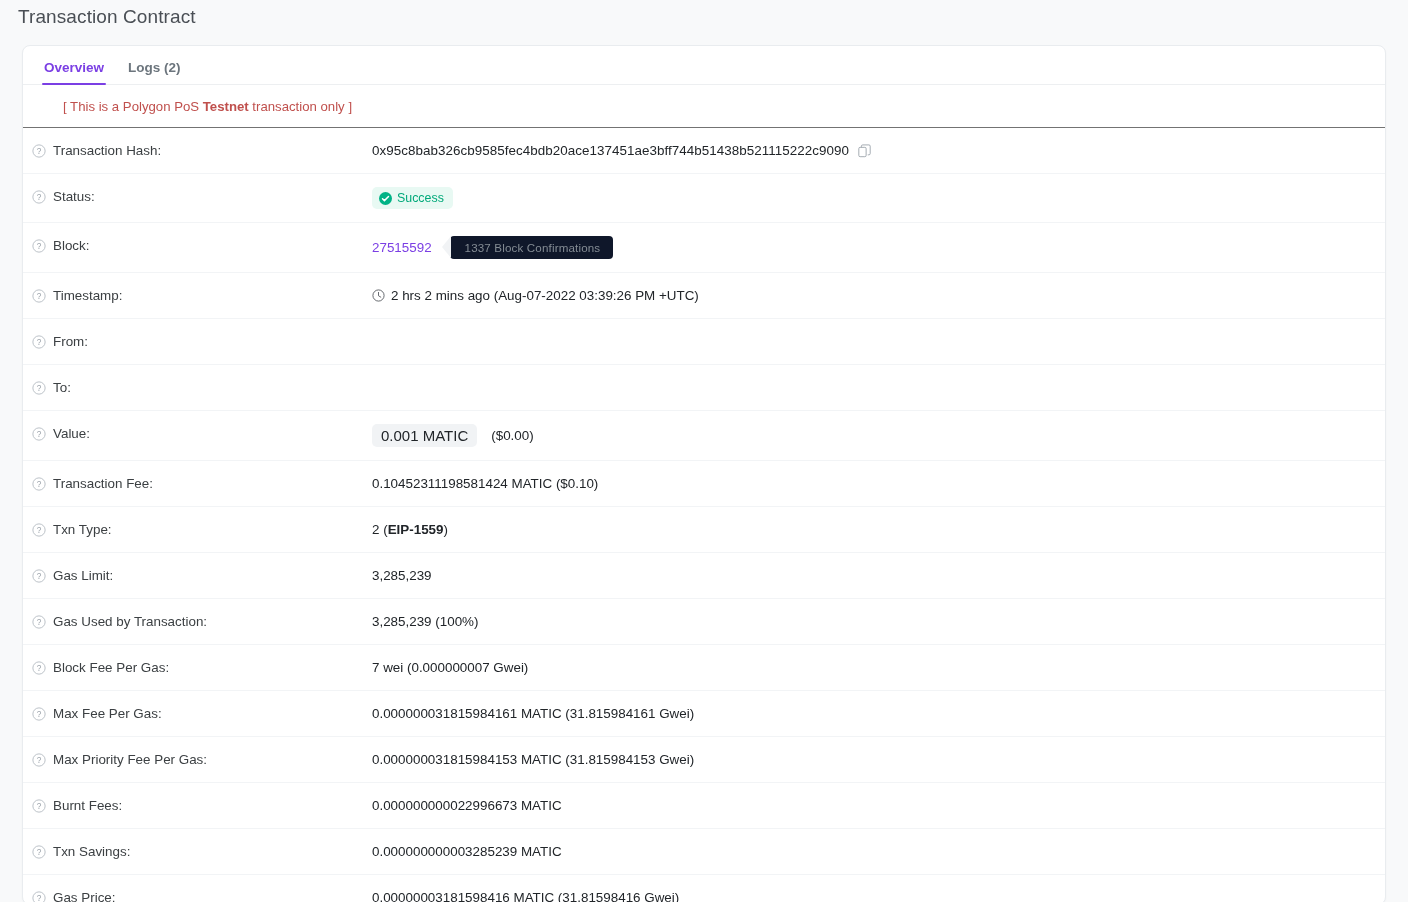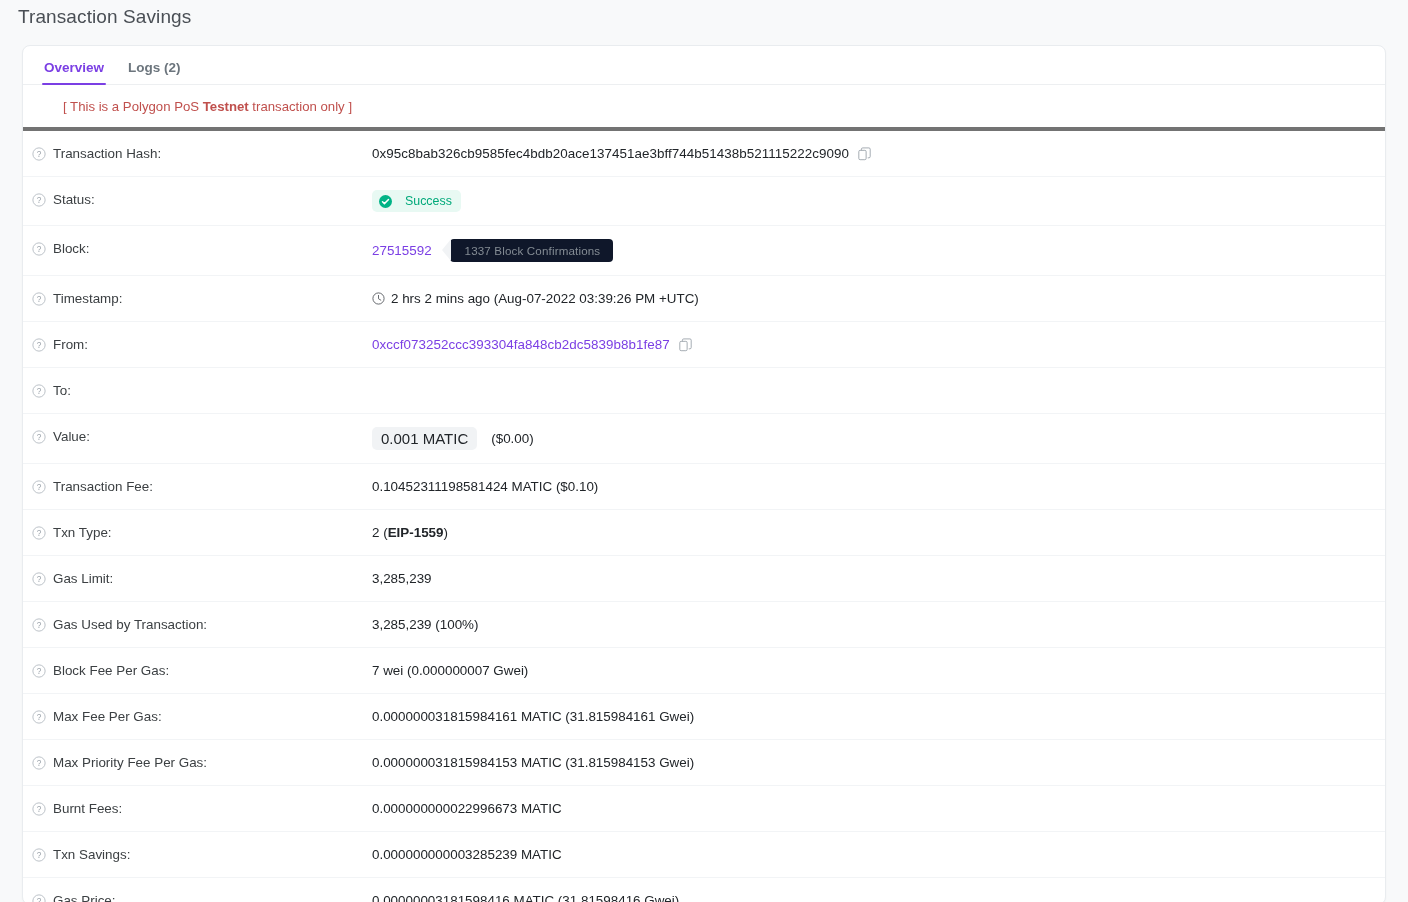--- a/index.html
+++ b/index.html
@@ -51,21 +51,21 @@
     position: absolute;
     left: 10px; right: 10px; bottom: -1px;
     height: 2.5px;
     background: #7b3fe4;
     border-radius: 2px;
   }
   .testnet-note {
     font-size: 13.2px;
     color: #c0504d;
     padding: 14px 0 13px 40px;
-    border-bottom: 4px solid #737373;
+    border-bottom: 1px solid #737373;
   }
   .testnet-note b { font-weight: 700; }
   .row {
     display: flex;
     align-items: flex-start;
     min-height: 46px;
     padding: 13px 0 13px 0;
     border-bottom: 1px solid #f2f4f6;
   }
   .row:last-child { border-bottom: none; }
@@ -102,21 +102,21 @@
     margin-left: 9px;
     flex: 0 0 13px;
     cursor: pointer;
     display: block;
   }
   .link { color: #7b3fe4; text-decoration: none; cursor: pointer; text-align: right; }
   .mono-ish { letter-spacing: .05px; }
   .badge-success {
     display: inline-flex;
     align-items: center;
-    gap: 13px;
+    gap: 5px;
     background: #e8f9f3;
     color: #00a97a;
     font-size: 12.4px;
     border-radius: 5px;
     padding: 4px 9px 4px 7px;
     line-height: 14px;
   }
   .check-circle { width: 13px; height: 13px; display: block; }
   .confirm-badge {
     position: relative;
@@ -151,21 +151,21 @@
     line-height: 15px;
   }
   .usd { margin-left: 14px; color: #212529; }
   .clock-icon { width: 13px; height: 13px; margin-right: 6px; flex: 0 0 13px; display:block; }
   .verified { width: 14px; height: 14px; margin-left: 7px; flex: 0 0 14px; display: block; }
   .inline-txt { white-space: pre; }
 </style>
 </head>
 <body>
 
-<div class="page-title">Transaction Savings</div>
+<div class="page-title">Transaction Contract</div>
 
 <div class="card">
 
   <div class="tabs">
     <div class="tab active">Overview</div>
     <div class="tab">Logs (2)</div>
   </div>
 
   <div class="testnet-note"><span class="inline-txt">[ This is a Polygon PoS </span><b>Testnet</b><span class="inline-txt"> transaction only ]</span></div>
 
@@ -237,27 +237,20 @@
   </div>
 
   <div class="row">
     <div class="row-label">
       <svg class="help-icon" viewBox="0 0 16 16">
           <circle cx="8" cy="8" r="7" fill="none" stroke="#b9bfc6" stroke-width="1.1"></circle>
           <text x="8" y="11.6" font-size="9.5" fill="#9aa2aa" text-anchor="middle" font-family="Liberation Sans, sans-serif">?</text>
         </svg>
       <span>From:</span>
     </div>
-    <div class="row-value">
-      <a class="link mono-ish">0xccf073252ccc393304fa848cb2dc5839b8b1fe87</a>
-      <svg class="copy-icon" viewBox="0 0 16 17">
-          <rect x="1" y="4" width="9" height="11.5" rx="1.6" fill="none" stroke="#9aa2aa" stroke-width="1.1"></rect>
-          <path d="M4.2 4V2.6A1.6 1.6 0 015.8 1h7.6A1.6 1.6 0 0115 2.6v9a1.6 1.6 0 01-1.6 1.6H12" fill="none" stroke="#9aa2aa" stroke-width="1.1"></path>
-        </svg>
-    </div>
   </div>
 
   <div class="row">
     <div class="row-label">
       <svg class="help-icon" viewBox="0 0 16 16">
           <circle cx="8" cy="8" r="7" fill="none" stroke="#b9bfc6" stroke-width="1.1"></circle>
           <text x="8" y="11.6" font-size="9.5" fill="#9aa2aa" text-anchor="middle" font-family="Liberation Sans, sans-serif">?</text>
         </svg>
       <span>To:</span>
     </div>

